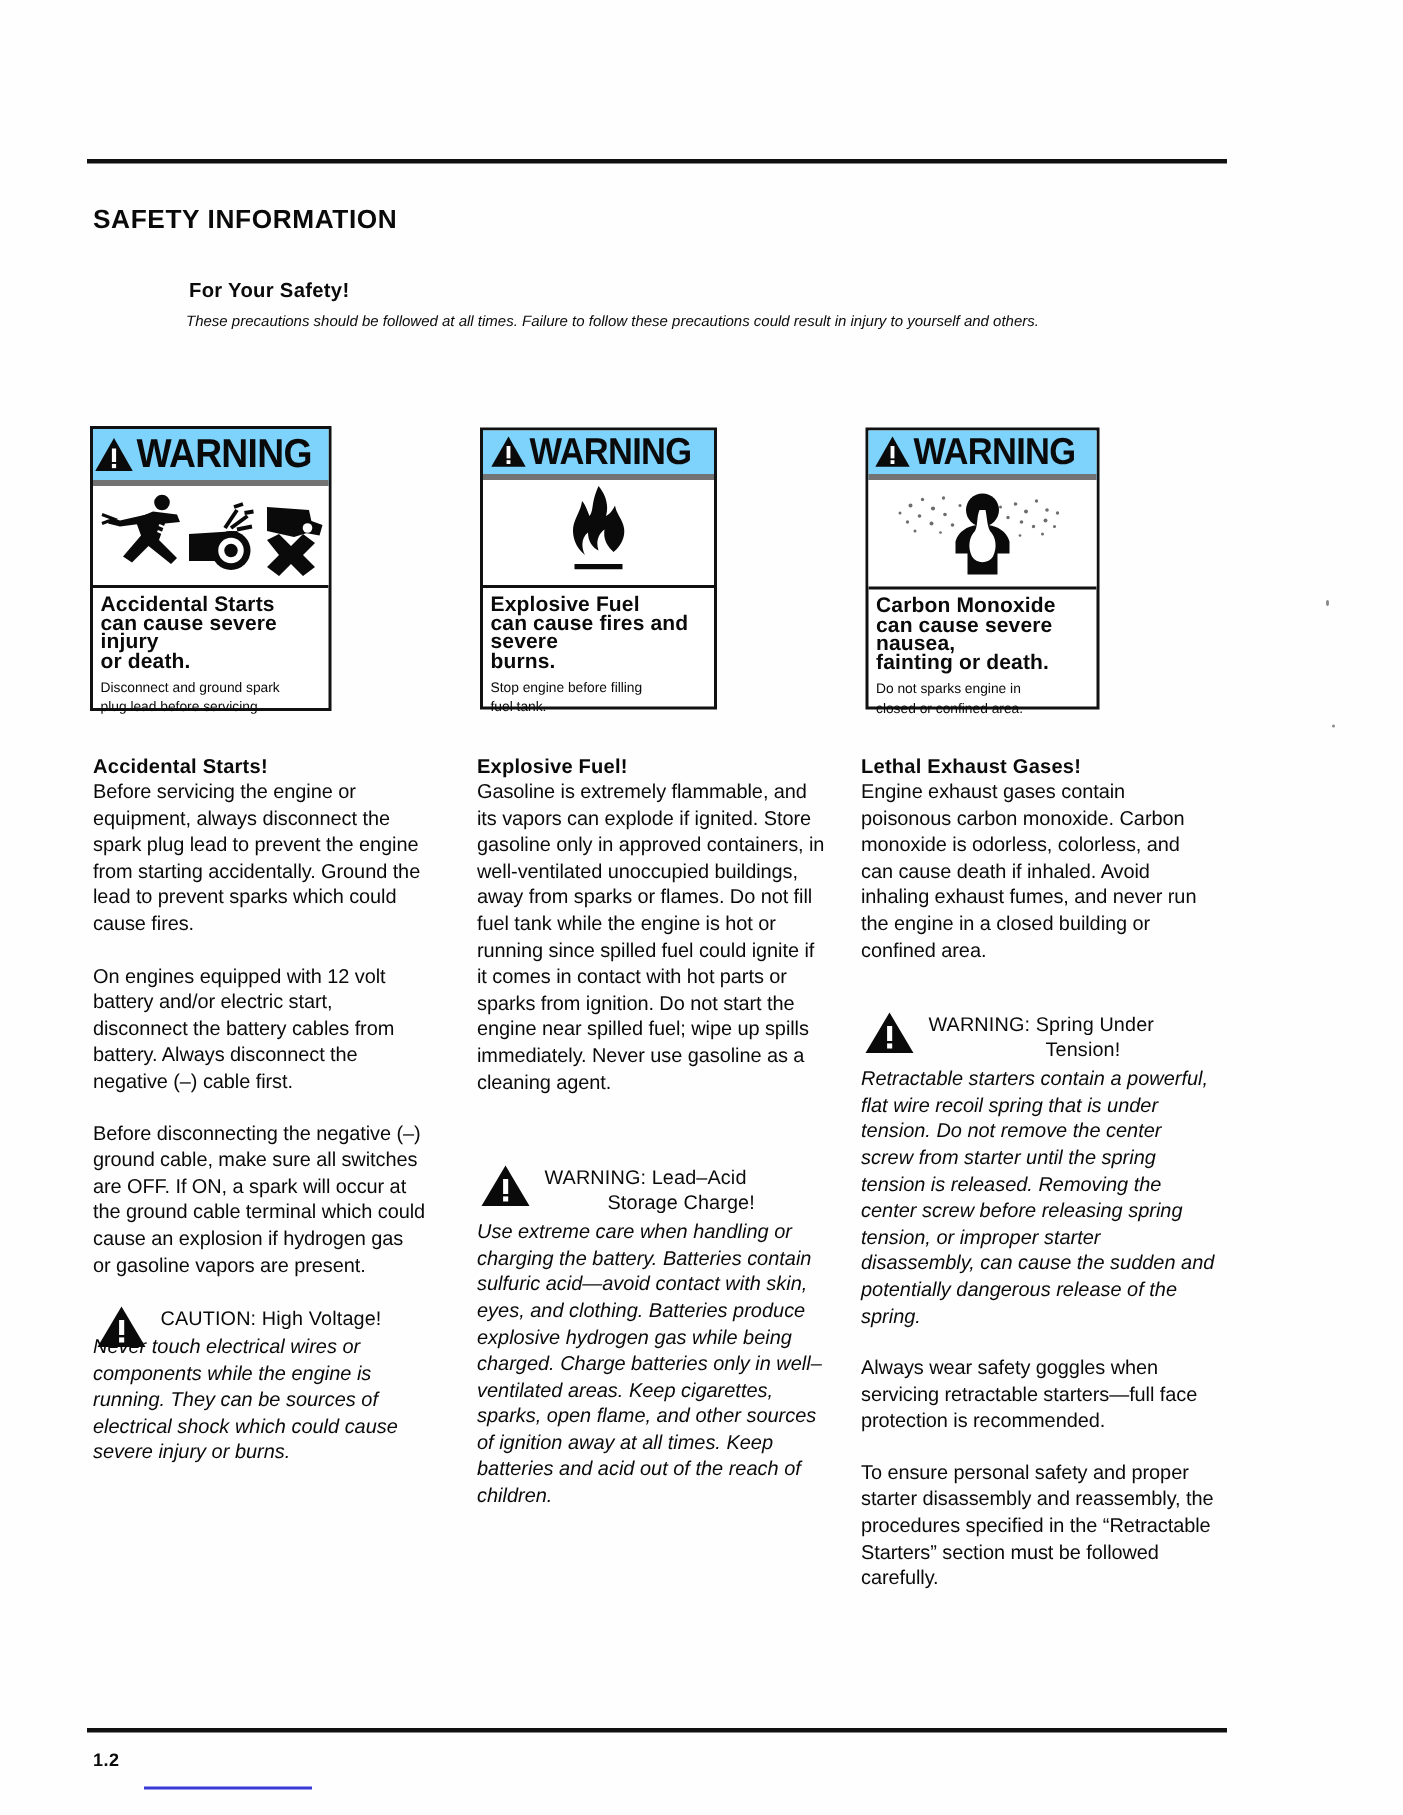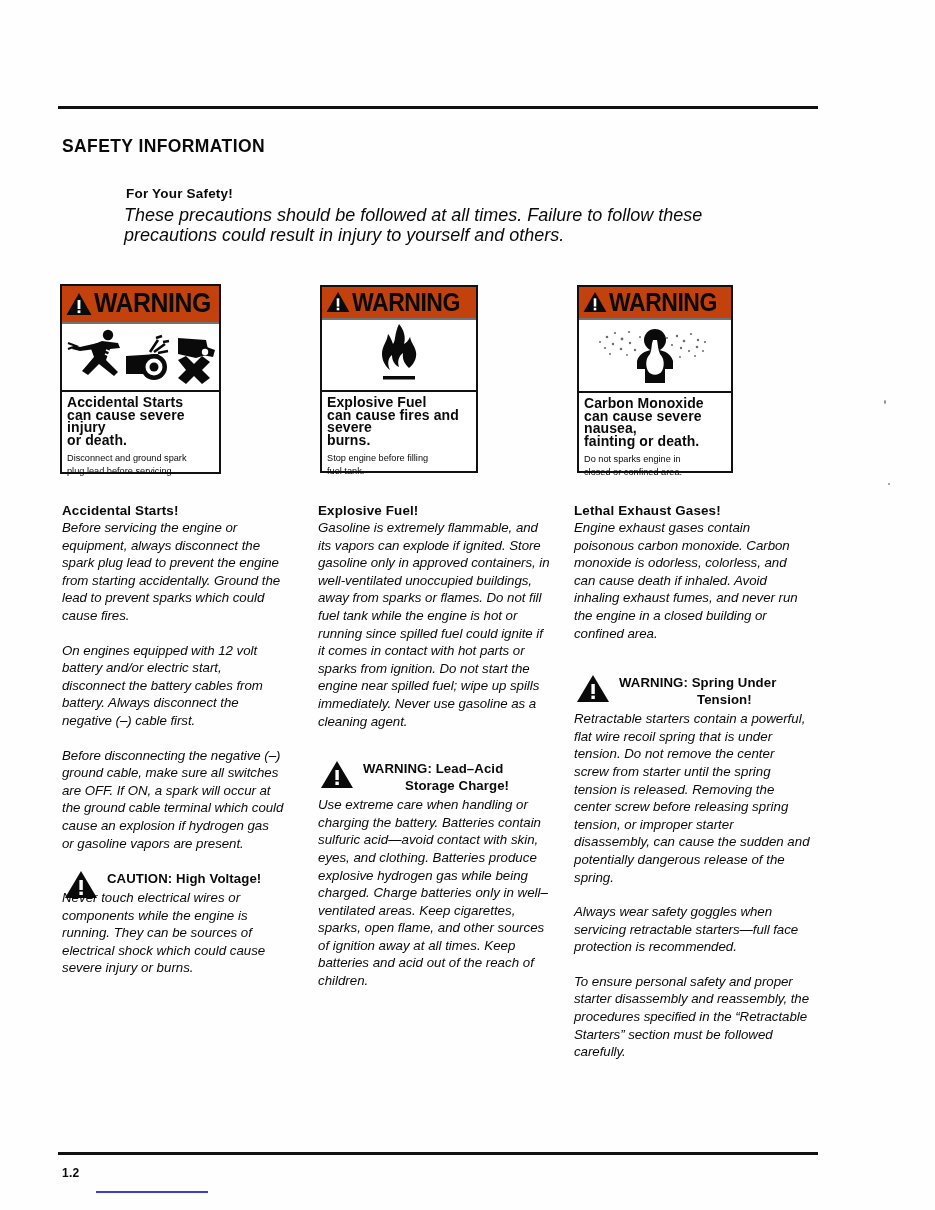--- a/index.html
+++ b/index.html
@@ -60,41 +60,42 @@
     top: 186px;
     font-size: 13.5px;
     font-weight: bold;
     letter-spacing: 0.2px;
   }
   .fys-body {
     position: absolute;
     left: 124px;
     top: 205px;
     width: 640px;
-    font-size: 18px;
+    font-size: 10px;
     font-style: italic;
     line-height: 20px;
   }
 
   
   .wl {
     position: absolute;
     border: 2px solid #111;
     background: #fff;
     box-sizing: border-box;
   }
   .wl-1 { left: 60px;  top: 284px; width: 161px; height: 190px; }
   .wl-2 { left: 320px; top: 285px; width: 158px; height: 188px; }
   .wl-3 { left: 577px; top: 285px; width: 156px; height: 188px; }
 
   .wl-banner {
-    border-bottom: 2px solid #737373;
-    background: #c2410c;
+    border-bottom: 4px solid #737373;
+    background: #7dd3fc;
     display: flex;
     align-items: center;
+    justify-content: center;
     padding: 3px 4px 4px 4px;
     box-sizing: border-box;
   }
   .wl-1 .wl-banner { height: 38px; }
   .wl-2 .wl-banner { height: 33px; }
   .wl-3 .wl-banner { height: 33px; }
 
   .wl-tri {
     flex: 0 0 auto;
     margin-right: 2px;
@@ -153,35 +154,34 @@
 
   .col h3 {
     margin: 0 0 1px 0;
     font-size: 13.4px;
     font-weight: bold;
     letter-spacing: 0.15px;
   }
   .col p {
     margin: 0 0 17px 0;
     font-size: 13.3px;
-    font-style: italic;
     line-height: 17.6px;
     letter-spacing: -0.05px;
   }
   .col p.tight { margin-bottom: 0; }
 
   
   .alert {
     margin: 18px 0 0 0;
     position: relative;
     min-height: 26px;
   }
   .alert .alert-head {
     font-size: 13.2px;
-    font-weight: bold;
+    font-weight: normal;
     font-style: normal;
     line-height: 17px;
     padding-left: 45px;
     letter-spacing: 0.1px;
   }
   .alert .alert-head .l2 {
     display: block;
     padding-left: 42px;
   }
   .alert .tri-inline {
@@ -364,21 +364,21 @@
         <rect x="15.4" y="21.6" width="3.4" height="3.4" fill="#fff"></rect>
       </svg>
       <div class="alert-head">CAUTION:  High Voltage!</div>
       <div class="alert-body">Never touch electrical wires or components while the engine is running.  They can be sources of electrical shock which could cause severe injury or burns.</div>
     </div>
   </div>
 
   <div class="col col-2">
     <h3>Explosive Fuel!</h3>
     <p class="tight">Gasoline is extremely flammable, and its vapors can explode if ignited. Store gasoline only in approved containers, in well-ventilated unoccupied buildings, away from sparks or flames. Do not fill fuel tank while the engine is hot or running since spilled fuel could ignite if it comes in contact with hot parts or sparks from ignition. Do not start the engine near spilled fuel; wipe up spills immediately.  Never use gasoline as a cleaning agent.</p>
-    <div class="alert" style="margin-top:30px">
+    <div class="alert" style="margin-top:46px">
       <svg class="tri-inline" width="34" height="29" viewBox="0 0 34 29">
         <polygon points="17,1 33,28 1,28" fill="#0a0a0a"></polygon>
         <rect x="15.4" y="10" width="3.4" height="10" fill="#fff"></rect>
         <rect x="15.4" y="21.6" width="3.4" height="3.4" fill="#fff"></rect>
       </svg>
       <div class="alert-head">
         <span>WARNING:  Lead–Acid</span>
         <span class="l2">Storage Charge!</span>
       </div>
       <div class="alert-body">Use extreme care when handling or charging the battery.  Batteries contain sulfuric acid—avoid contact with skin, eyes, and clothing. Batteries produce explosive hydrogen gas while being charged. Charge batteries only in well–ventilated areas.  Keep cigarettes, sparks, open flame, and other sources of ignition away at all times. Keep batteries and acid out of the reach of children.</div>

